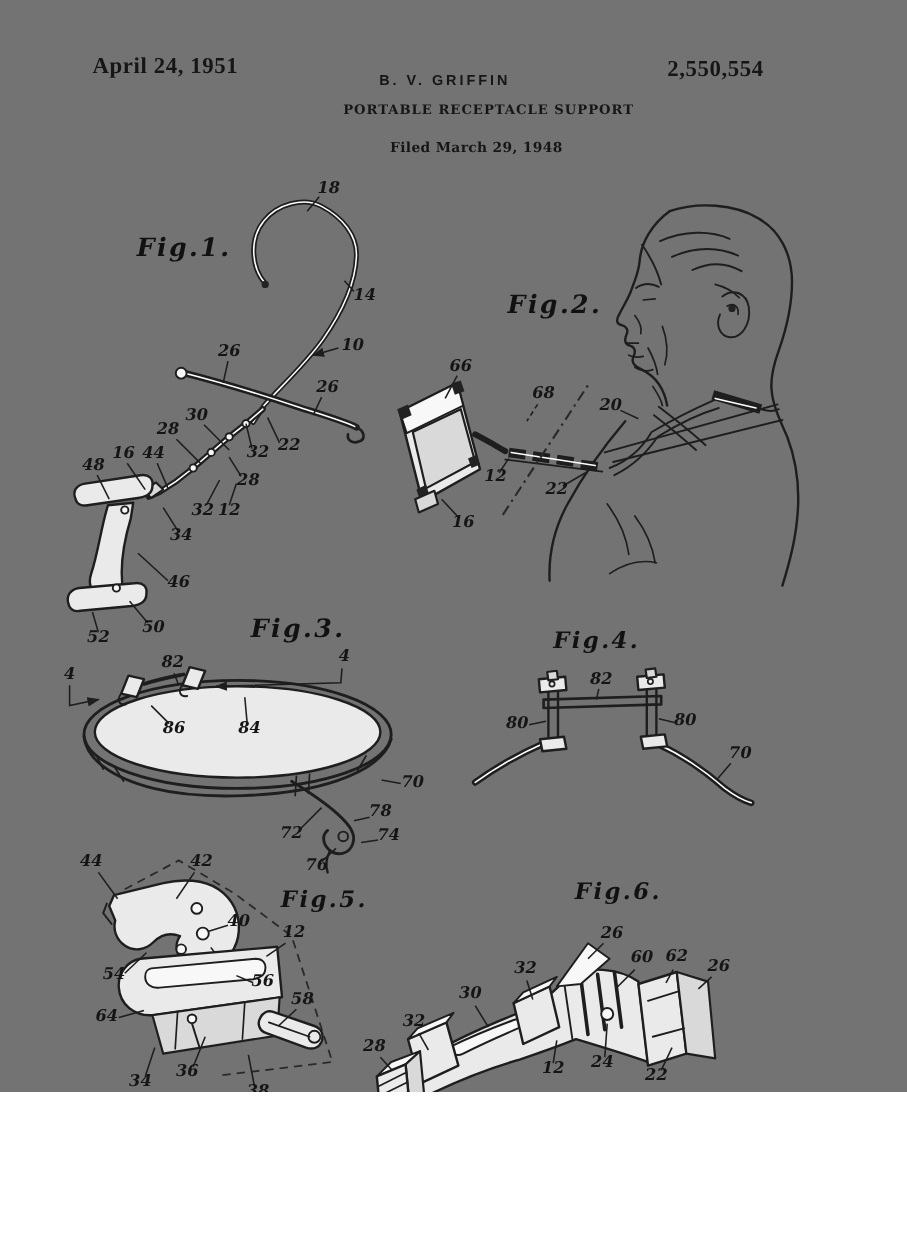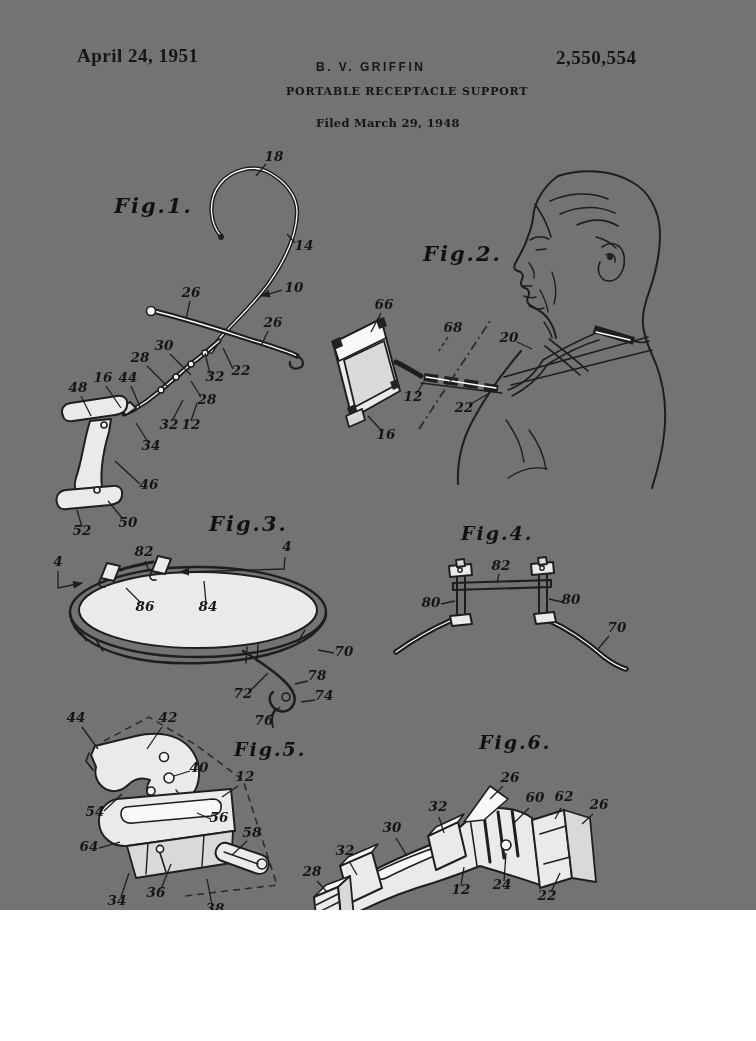--- a/index.html
+++ b/index.html
@@ -5,21 +5,21 @@
   html,body{margin:0;padding:0;background:#fff;}
   .page{position:relative;width:756px;height:910px;background:#737373;overflow:hidden;
         font-family:"Liberation Serif",serif;color:#161616;}
   .hdr{position:absolute;white-space:nowrap;}
   .h-date{left:77px;top:45px;font-size:19px;font-weight:bold;letter-spacing:.5px;}
   .h-inv{left:316px;top:60px;width:162px;text-align:left;font-family:Liberation Sans, sans-serif;
          font-size:12px;font-weight:bold;letter-spacing:2.5px;}
   .h-num{left:556px;top:47px;font-size:19px;font-weight:bold;letter-spacing:.5px;text-align:center;}
   .h-title{left:286px;top:85px;width:220px;text-align:center;font-family:"DejaVu Serif",serif;
            font-size:11px;font-weight:bold;letter-spacing:.8px;}
-  .h-filed{left:316px;top:116px;width:162px;font-family:"DejaVu Serif",serif;
+  .h-filed{left:316px;top:116px;width:162px;text-align:center;font-family:"DejaVu Serif",serif;
            font-size:11.5px;font-weight:bold;letter-spacing:.3px;}
   svg.sheet{position:absolute;left:0;top:0;}
   .refnum{font-style:italic;font-weight:700;font-size:13.5px;font-family:"DejaVu Serif",serif;
           fill:#151515;text-anchor:middle;}
   .figlab{font-style:italic;font-weight:700;font-family:"DejaVu Serif",serif;fill:#111;letter-spacing:2px;}
   .fs21{font-size:21px;} .fs19{font-size:19px;}
   .leader{stroke:#1e1e1e;stroke-width:1.3;fill:none;}
   .leader.dashed{stroke-dasharray:4 3;}
   .ink{stroke:#1e1e1e;fill:none;stroke-width:2;stroke-linecap:round;stroke-linejoin:round;}
   .w1{stroke-width:1.4;} .w16{stroke-width:1.6;} .w22{stroke-width:2.2;} .w24{stroke-width:2.4;}

